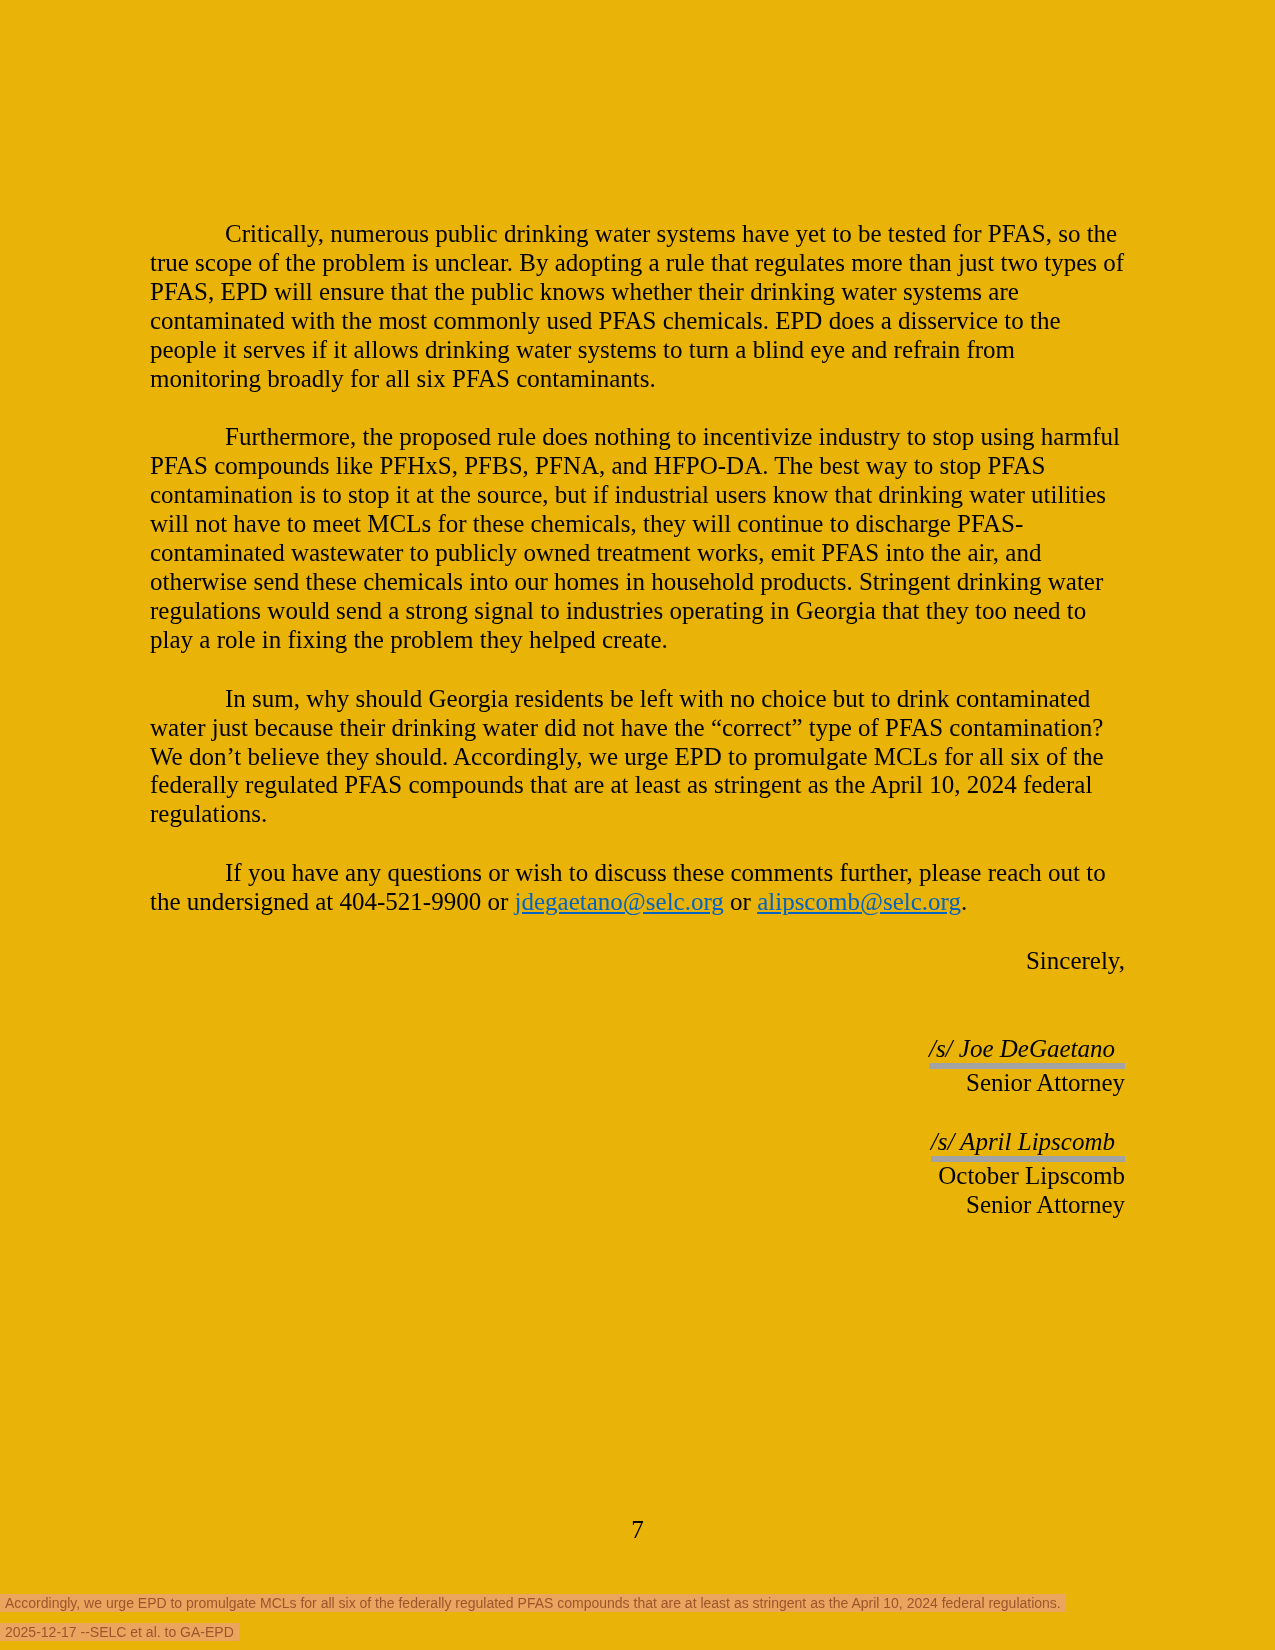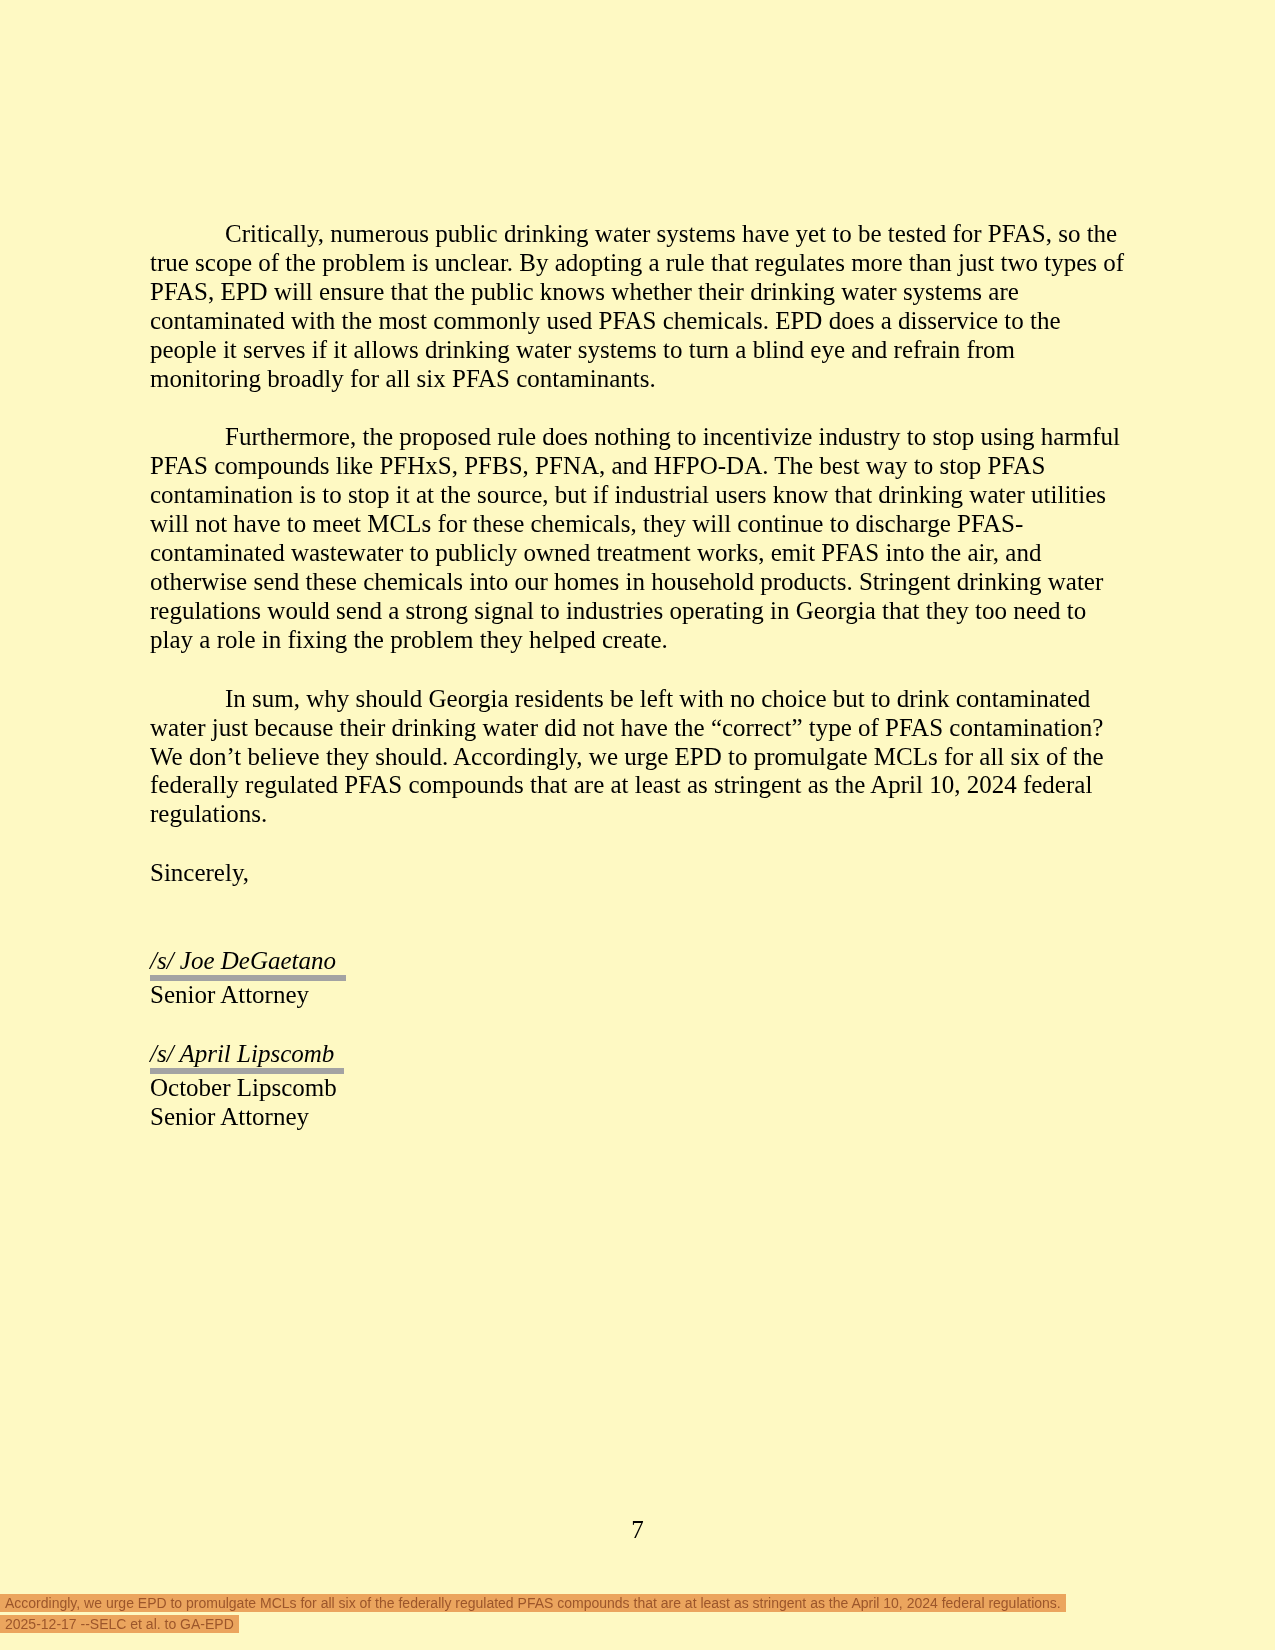--- a/index.html
+++ b/index.html
@@ -1,20 +1,20 @@
 <!DOCTYPE html>
 <html><head>
 <meta charset="utf-8">
 <style>
   html, body { margin: 0; padding: 0; background: #ffffff; }
   .page {
     position: relative;
     width: 1275px;
     height: 1650px;
-    background: #fef9c3;
+    background: #eab308;
     overflow: hidden;
     font-family: "Liberation Serif", serif;
     color: #000000;
   }
   .body-text {
     position: absolute;
     left: 150px;
     top: 220px;
     width: 975px;
     font-size: 25px;
@@ -24,20 +24,21 @@
   .body-text p {
     margin: 0 0 30px 0;
     text-indent: 75px;
   }
   a.email-link {
     color: #0563C1;
     text-decoration: underline;
     cursor: pointer;
   }
   .closing {
+    text-align: right;
   }
   .salutation { margin-bottom: 59px; }
   .sig-block { margin-bottom: 30px; }
   .sig-line {
     font-style: italic;
     display: inline-block;
     border-bottom: 6px solid #a3a3a3;
     padding-right: 10px;
     line-height: 26.9px;
   }
@@ -56,35 +57,36 @@
     width: 100%;
     font-family: "Liberation Sans", sans-serif;
     font-size: 14px;
     line-height: 19px;
     color: #9C562B;
   }
   .stamp-footer .hl {
     background: #EBA55E;
     padding: 1px 5px;
   }
-  .stamp-footer .line2 { margin-top: 2px; }
+  .stamp-footer .line2 { margin-top: 10px; }
 </style>
 </head>
 <body>
 
 <div class="page">
 
   <div class="body-text">
 
     <p>Critically, numerous public drinking water systems have yet to be tested for PFAS, so the true scope of the problem is unclear. By adopting a rule that regulates more than just two types of PFAS, EPD will ensure that the public knows whether their drinking water systems are contaminated with the most commonly used PFAS chemicals. EPD does a disservice to the people it serves if it allows drinking water systems to turn a blind eye and refrain from monitoring broadly for all six PFAS contaminants.</p>
 
     <p>Furthermore, the proposed rule does nothing to incentivize industry to stop using harmful PFAS compounds like PFHxS, PFBS, PFNA, and HFPO-DA. The best way to stop PFAS contamination is to stop it at the source, but if industrial users know that drinking water utilities will not have to meet MCLs for these chemicals, they will continue to discharge PFAS-contaminated wastewater to publicly owned treatment works, emit PFAS into the air, and otherwise send these chemicals into our homes in household products. Stringent drinking water regulations would send a strong signal to industries operating in Georgia that they too need to play a role in fixing the problem they helped create.</p>
 
     <p>In sum, why should Georgia residents be left with no choice but to drink contaminated water just because their drinking water did not have the “correct” type of PFAS contamination? We don’t believe they should. Accordingly, we urge EPD to promulgate MCLs for all six of the federally regulated PFAS compounds that are at least as stringent as the April 10, 2024 federal regulations.</p>
 
+    <p><span>If you have any questions or wish to discuss these comments further, please reach out to the undersigned at 404-521-9900 or </span><a class="email-link">jdegaetano@selc.org</a><span> or </span><a class="email-link">alipscomb@selc.org</a><span>.</span></p>
 
     <div class="closing">
       <div class="salutation">Sincerely,</div>
 
       <div class="sig-block">
         <div><span class="sig-line">/s/ Joe DeGaetano</span></div>
         <div>Senior Attorney</div>
       </div>
 
       <div class="sig-block">

